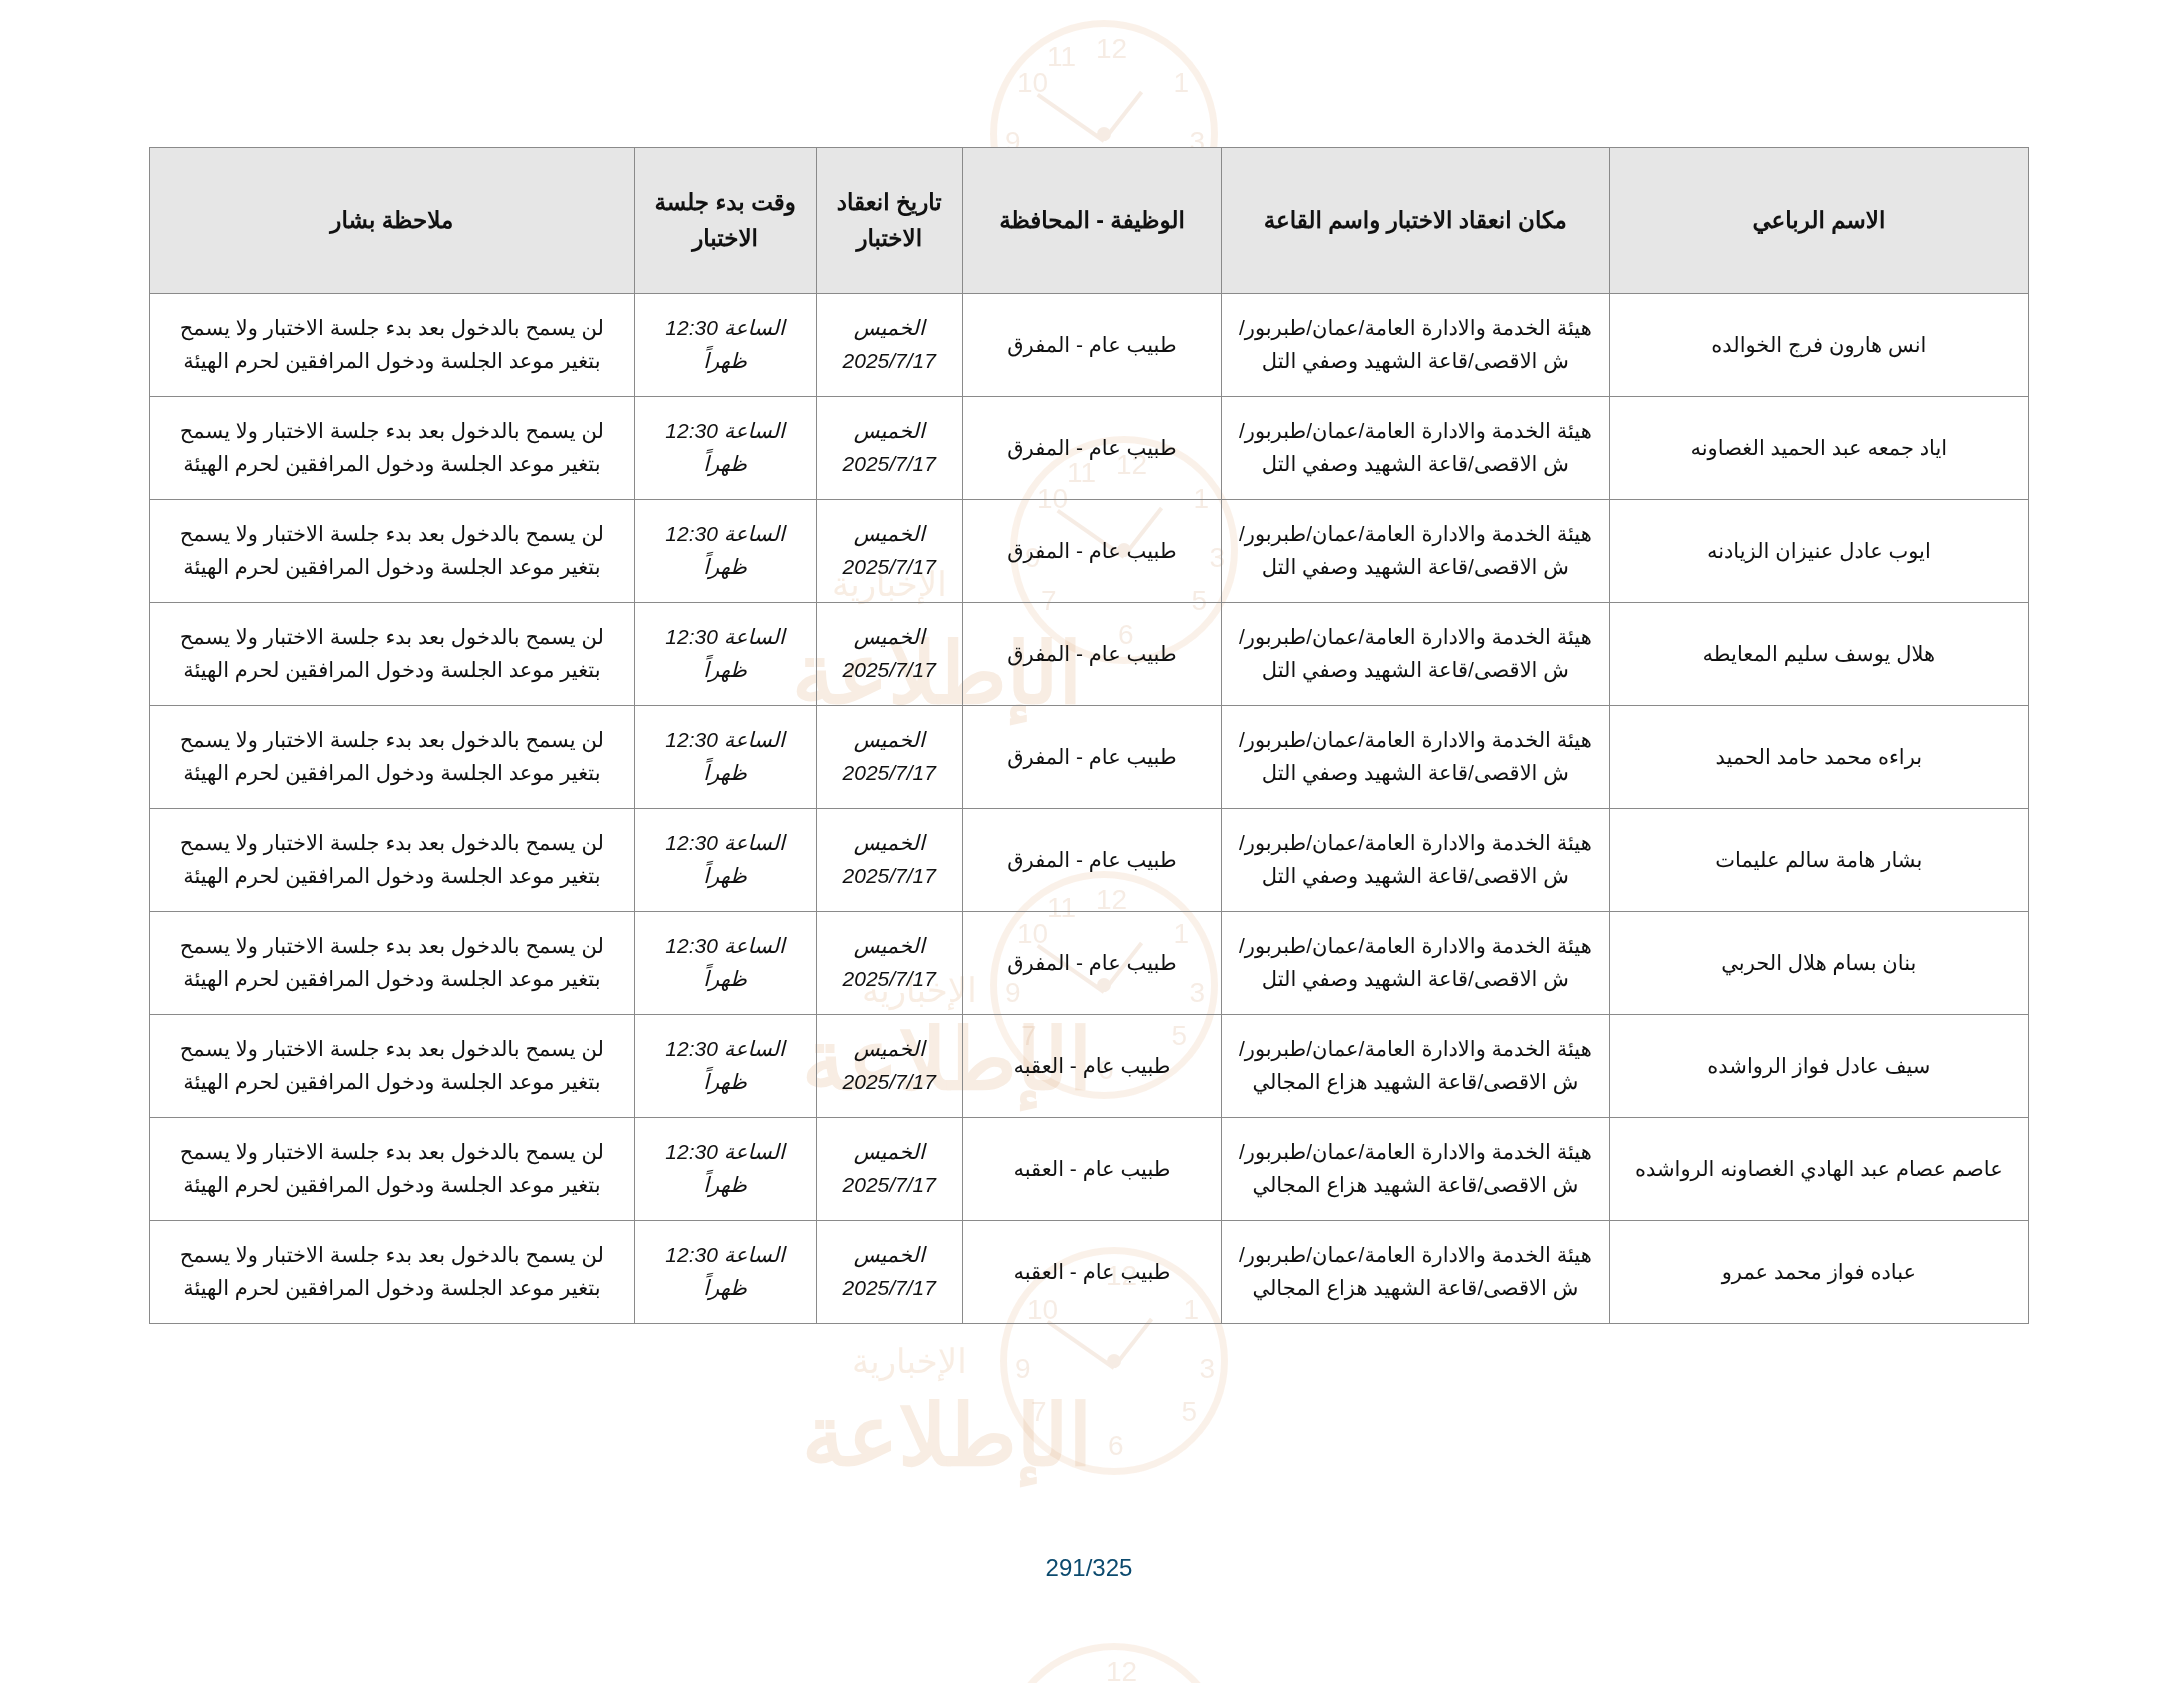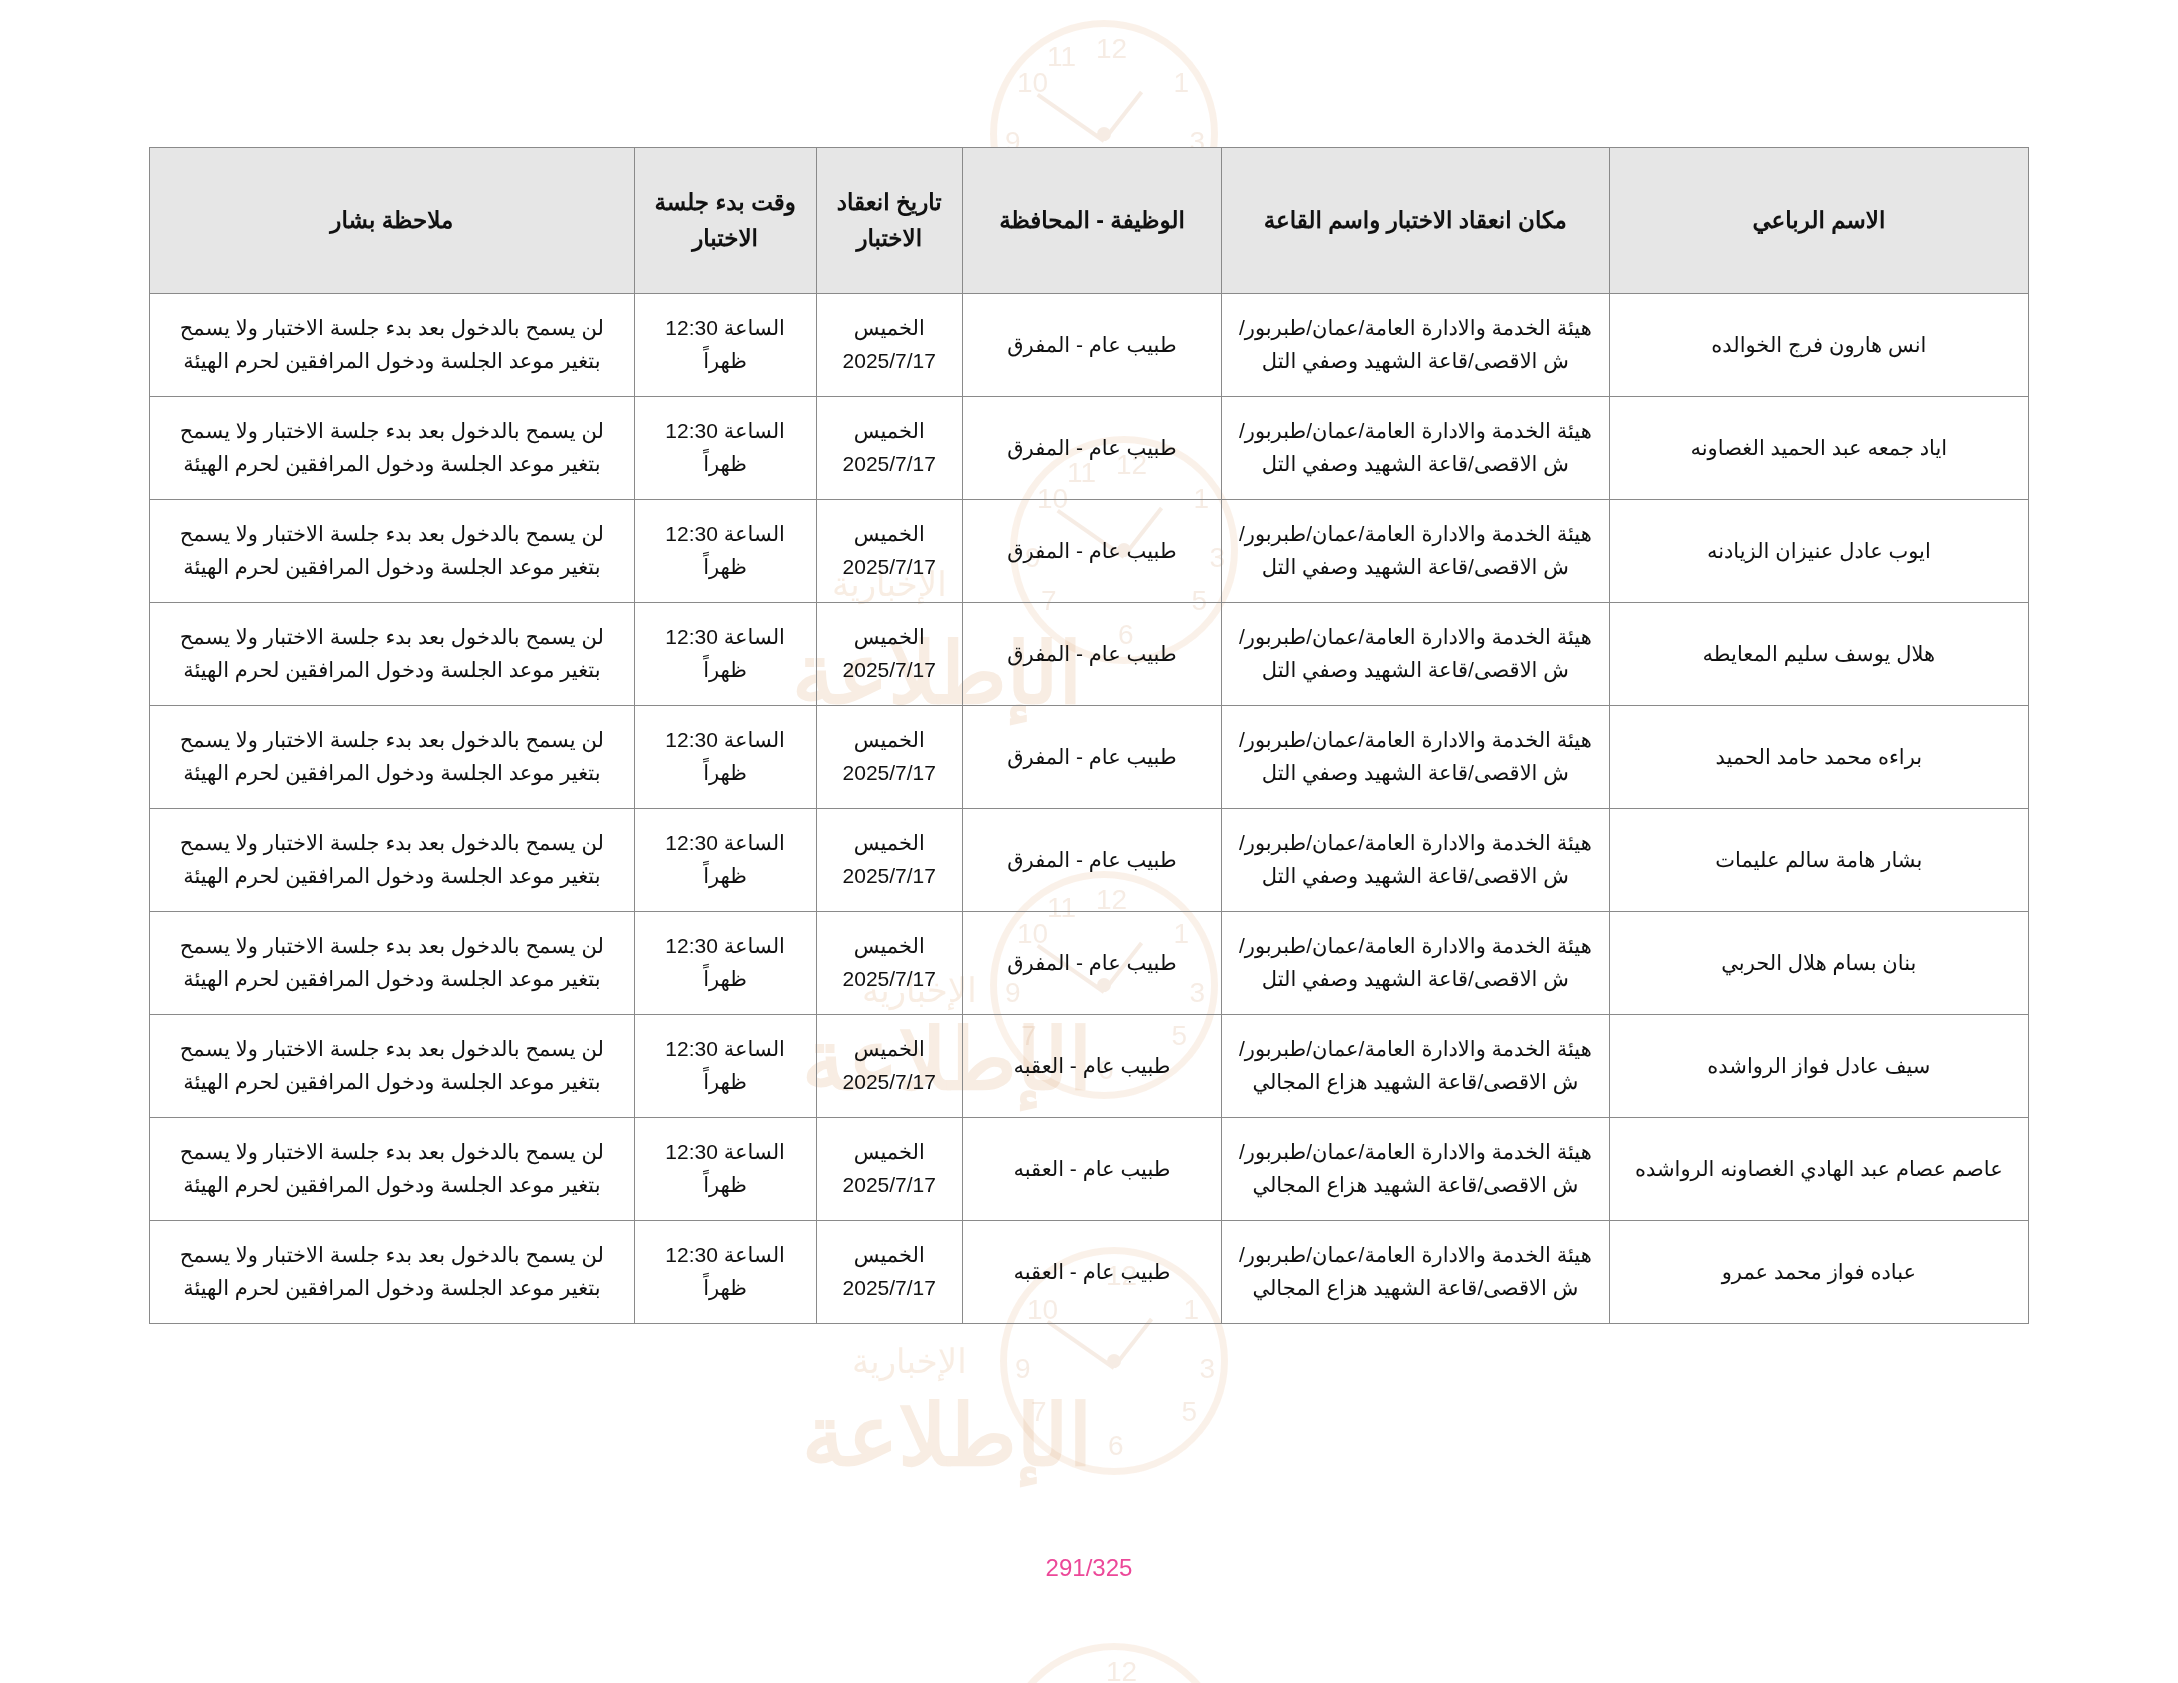--- a/index.html
+++ b/index.html
@@ -96,33 +96,33 @@
   col.c-name   { width: 21.2%; }
   col.c-place  { width: 19.6%; }
   col.c-job    { width: 13.1%; }
   col.c-date   { width: 7.4%; }
   col.c-time   { width: 9.2%; }
   col.c-note   { width: 24.5%; }
 
   td.cell-name { font-size: 22px; margin-top: 33px; }
   td.cell-place, td.cell-note { font-size: 20px; }
   td.cell-note { line-height: 1.6; padding: 8px 12px; }
-  td.cell-date, td.cell-time { font-size: 21px; }
+  td.cell-date, td.cell-time { font-size: 21px; font-style: italic; }
 
   tbody tr { height: 103px; }
 
   .page-number {
     position: absolute;
     z-index: 2;
     top: 1554px;
     left: 0;
     width: 100%;
     text-align: center;
     font-size: 24px;
-    color: #ec4899;
+    color: #0c4a6e;
     font-family: "Liberation Sans", sans-serif;
   }
 </style>
 </head>
 <body>
 
 <div class="watermark-layer">
   <div class="wm" style="left:990px; top:20px;">
     <div class="wm-clock">
       <span class="num" style="left:50%; top:6px; margin-left:-8px;">12</span>

